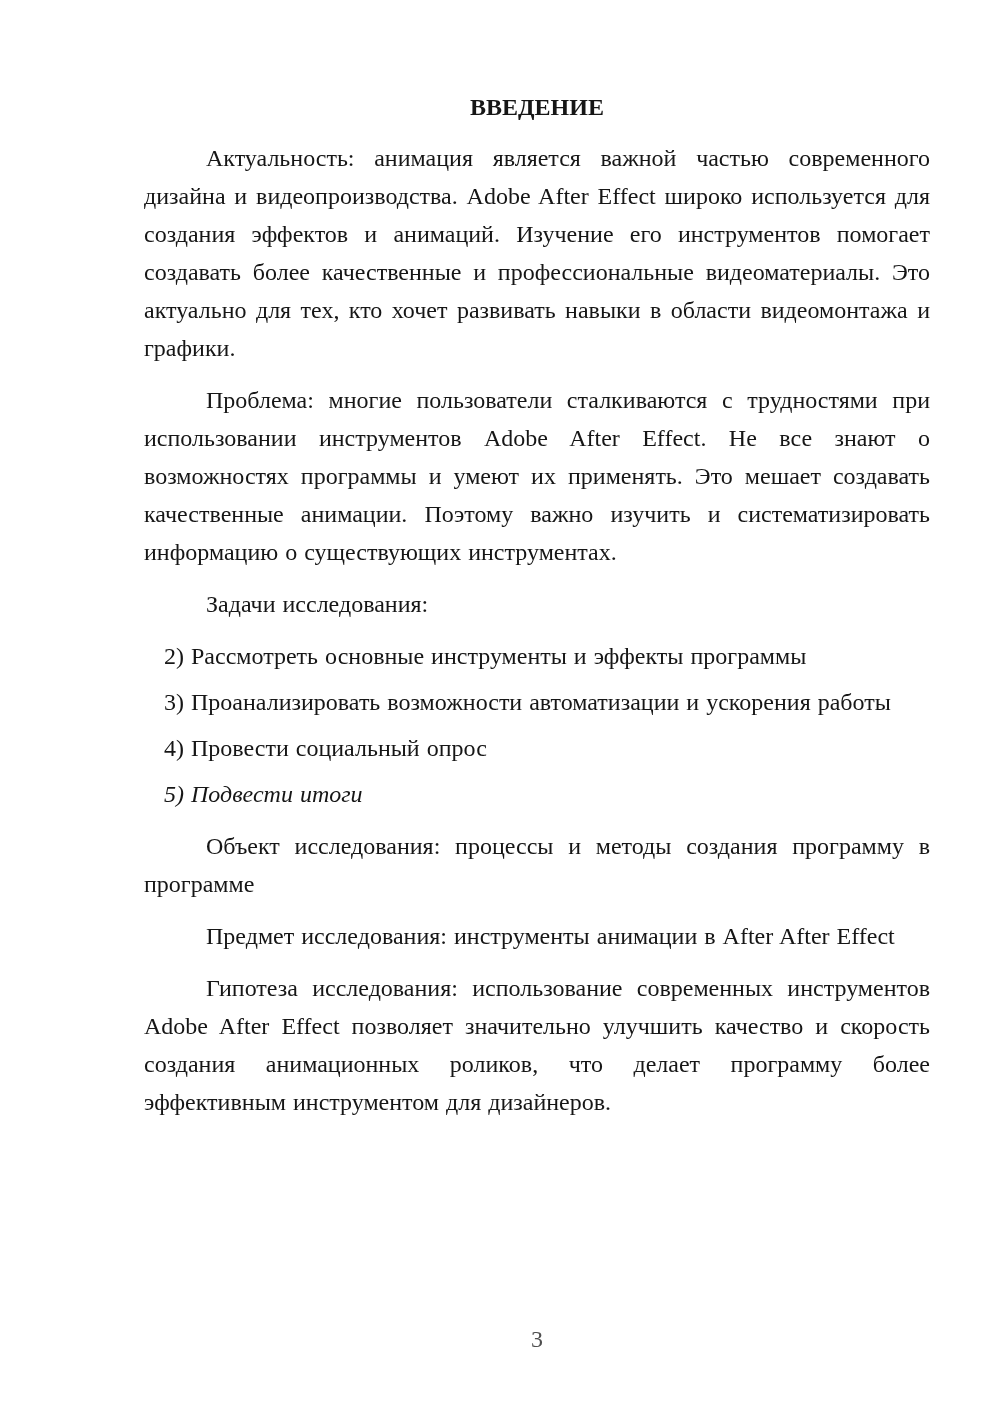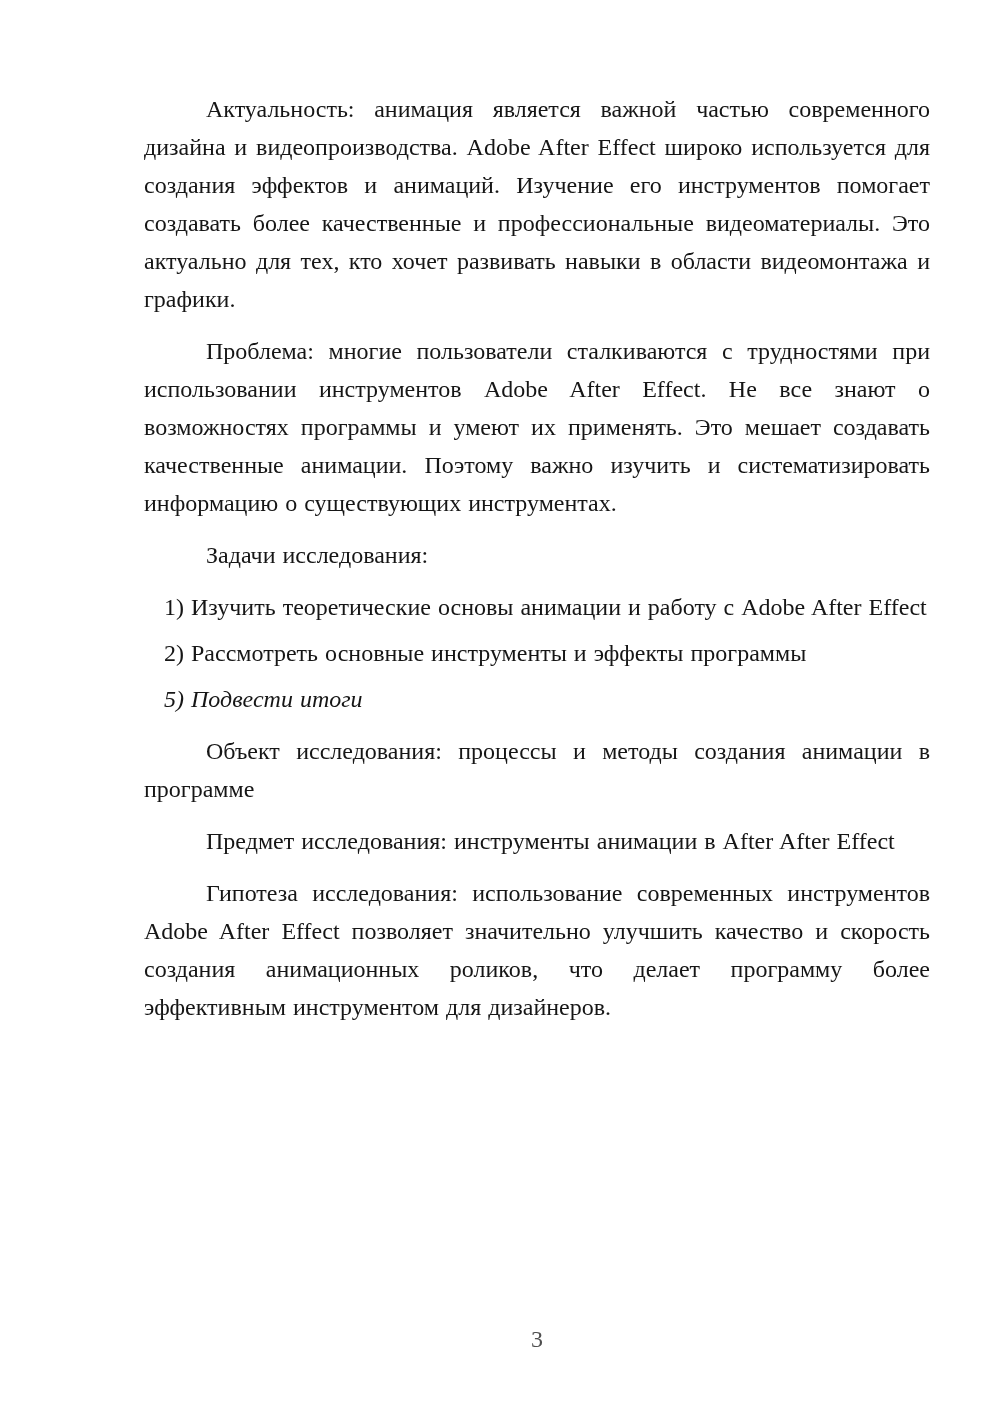--- a/index.html
+++ b/index.html
@@ -55,37 +55,39 @@
     line-height: 35px;
     color: #4f4f4f;
   }
 </style>
 </head>
 <body>
 
 <div class="page">
   <div class="content">
 
+    <h1 class="doc-title">ВВЕДЕНИЕ</h1>
 
     <p class="para">Актуальность: анимация является важной частью современного дизайна и видеопроизводства. Adobe After Effect широко используется для создания эффектов и анимаций. Изучение его инструментов помогает создавать более качественные и профессиональные видеоматериалы. Это актуально для тех, кто хочет развивать навыки в области видеомонтажа и графики.</p>
 
     <p class="para">Проблема: многие пользователи сталкиваются с трудностями при использовании инструментов Adobe After Effect. Не все знают о возможностях программы и умеют их применять. Это мешает создавать качественные анимации. Поэтому важно изучить и систематизировать информацию о существующих инструментах.</p>
 
 
     <p class="para">Задачи исследования:</p>
 
-    <p class="para task">1) Изучить теоретические основы анимации и работу с Adobe After Effect</p>
 
     <p class="para task">2) Рассмотреть основные инструменты и эффекты программы</p>
 
+    <p class="para task">3) Проанализировать возможности автоматизации и ускорения работы</p>
 
+    <p class="para task">4) Провести социальный опрос</p>
 
     <p class="para task task-last">5) Подвести итоги</p>
 
-    <p class="para">Объект исследования: процессы и методы создания анимации в программе</p>
+    <p class="para">Объект исследования: процессы и методы создания программу в программе</p>
 
     <p class="para">Предмет исследования: инструменты анимации в After After Effect</p>
 
     <p class="para">Гипотеза исследования: использование современных инструментов Adobe After Effect позволяет значительно улучшить качество и скорость создания анимационных роликов, что делает программу более эффективным инструментом для дизайнеров.</p>
 
   </div>
 
   <div class="page-number">3</div>
 </div>
 

